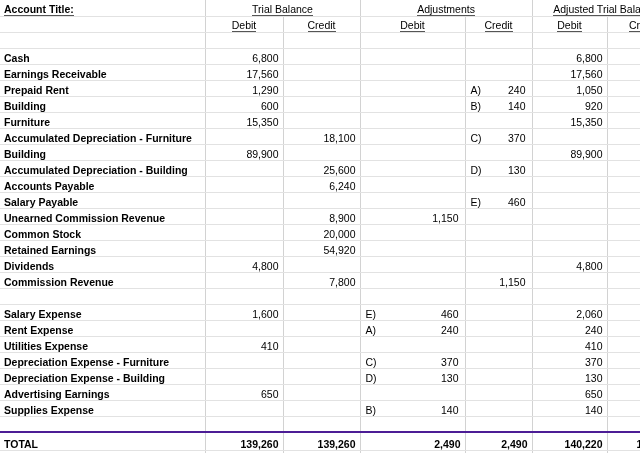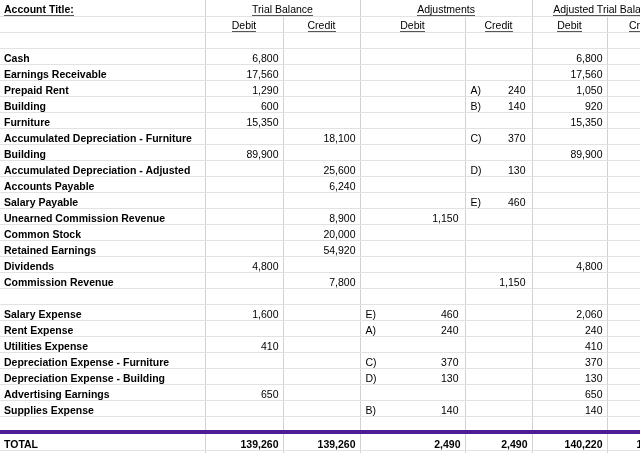--- a/index.html
+++ b/index.html
@@ -75,21 +75,21 @@
   .adjref {
     text-align: left;
     padding-left: 2px;
   }
   .adjamt {
     text-align: right;
     padding-right: 2px;
   }
   tr.blank td { height: 16px; }
   tr.totalrow td {
-    border-top: 4px solid #4c1d95;
+    border-top: 2px solid #4c1d95;
     font-weight: bold;
     height: 18px;
   }
   tr.tailrow td { border-bottom: 1px solid #e2e2e2; }
 </style>
 </head>
 <body>
 
 <div id="sheet">
   <table class="ws">
@@ -204,21 +204,21 @@
         <tr>
           <td class="title">Building</td>
           <td class="num">89,900</td>
           <td class="num"></td>
           <td class="num"></td>
           <td class="num"></td>
           <td class="num">89,900</td>
           <td class="num"></td>
         </tr>
         <tr>
-          <td class="title">Accumulated Depreciation - Adjusted</td>
+          <td class="title">Accumulated Depreciation - Building</td>
           <td class="num"></td>
           <td class="num">25,600</td>
           <td class="num"></td>
           <td class="num">
             <div class="adjwrap">
               <span class="adjref">D)</span>
               <span class="adjamt">130</span>
             </div>
           </td>
           <td class="num"></td>

